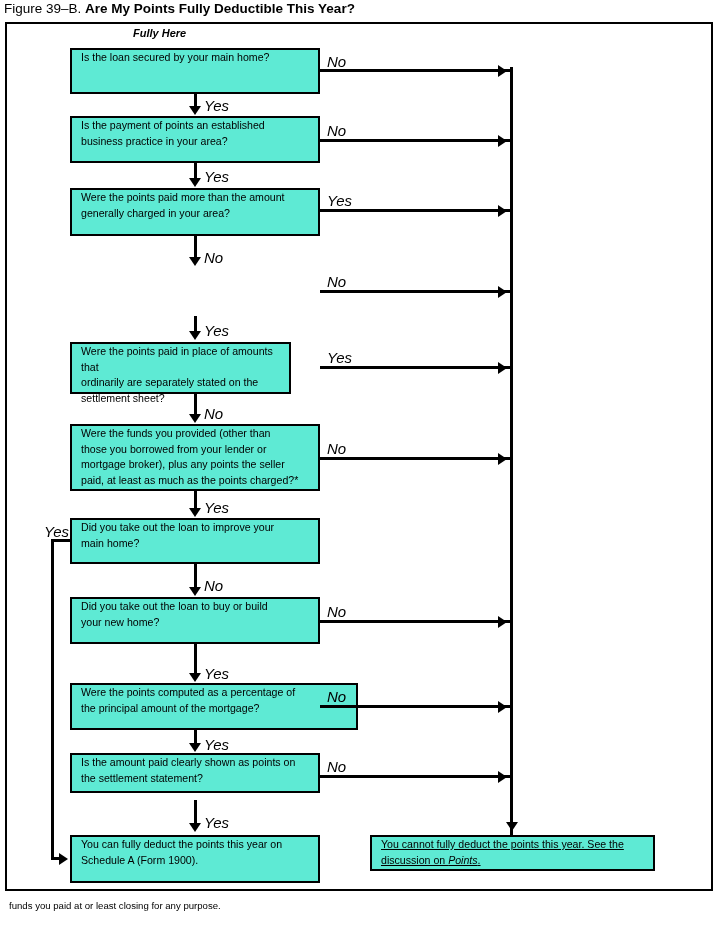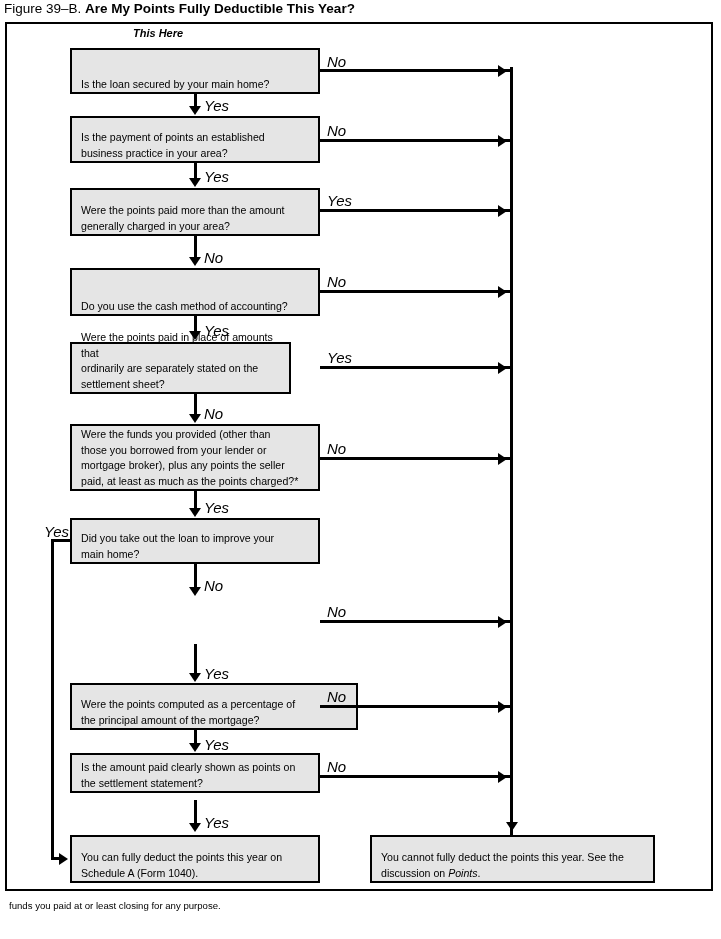--- a/index.html
+++ b/index.html
@@ -46,23 +46,23 @@
     font-size: 11px;
     font-style: italic;
     font-weight: bold;
     white-space: nowrap;
   }
   
   .node {
     position: absolute;
     border: 2px solid #000;
     box-sizing: border-box;
-    background: #e5e5e5;
+    background: #5eead4;
     display: flex;
-    align-items: flex-end;
+    align-items: flex-start;
   }
   .node .node-text {
     padding: 0 0 0 9px;
     font-size: 10.6px;
     line-height: 15.5px;
     white-space: pre-line;
   }
   .node .node-text i { font-style: italic; }
 
   
@@ -112,75 +112,76 @@
 
 <div id="page">
 
   <div id="fig-title">
     <span class="fig-num">Figure 39–B.</span>
     <span class="fig-name">Are My Points Fully Deductible This Year?</span>
   </div>
 
   <div id="frame"></div>
 
-  <div id="start-here">This Here</div>
+  <div id="start-here">Fully Here</div>
 
   <div class="node" style="left:70px; top:48px; width:250px; height:46px;">
     <div class="node-text">Is the loan secured by your main home?</div>
   </div>
 
   <div class="node" style="left:70px; top:116px; width:250px; height:47px;">
     <div class="node-text">Is the payment of points an established
 business practice in your area?</div>
   </div>
 
   <div class="node" style="left:70px; top:188px; width:250px; height:48px;">
     <div class="node-text">Were the points paid more than the amount
 generally charged in your area?</div>
   </div>
 
-  <div class="node" style="left:70px; top:268px; width:250px; height:48px;">
-    <div class="node-text">Do you use the cash method of accounting?</div>
-  </div>
 
   <div class="node" style="left:70px; top:342px; width:221px; height:52px;">
     <div class="node-text">Were the points paid in place of amounts that
 ordinarily are separately stated on the
 settlement sheet?</div>
   </div>
 
   <div class="node" style="left:70px; top:424px; width:250px; height:67px;">
     <div class="node-text">Were the funds you provided (other than
 those you borrowed from your lender or
 mortgage broker), plus any points the seller
 paid, at least as much as the points charged?*</div>
   </div>
 
   <div class="node" style="left:70px; top:518px; width:250px; height:46px;">
     <div class="node-text">Did you take out the loan to improve your
 main home?</div>
   </div>
 
+  <div class="node" style="left:70px; top:597px; width:250px; height:47px;">
+    <div class="node-text">Did you take out the loan to buy or build
+your new home?</div>
+  </div>
 
   <div class="node" style="left:70px; top:683px; width:288px; height:47px;">
     <div class="node-text">Were the points computed as a percentage of
 the principal amount of the mortgage?</div>
   </div>
 
   <div class="node" style="left:70px; top:753px; width:250px; height:40px;">
     <div class="node-text">Is the amount paid clearly shown as points on
 the settlement statement?</div>
   </div>
 
   <div class="node" style="left:70px; top:835px; width:250px; height:48px;">
     <div class="node-text">You can fully deduct the points this year on
-Schedule A (Form 1040).</div>
-  </div>
-
-  <div class="node" style="left:370px; top:835px; width:285px; height:48px;">
+Schedule A (Form 1900).</div>
+  </div>
+
+  <div class="node" style="left:370px; top:835px; width:285px; height:36px;text-decoration:underline;">
     <div class="node-text"><span>You cannot fully deduct the points this year. See the
 discussion on </span><i>Points</i><span>.</span></div>
   </div>
 
   <div class="vline" style="left:510px; top:67px; height:768px;"></div>
   <div class="arrow-down" style="left:505.5px; top:822px;"></div>
 
   <div class="vline" style="left:193.5px; top:94px; height:13px;"></div>
   <div class="arrow-down" style="left:189px; top:106px;"></div>
   <div class="edge-label" style="left:204px; top:97px;">Yes</div>

